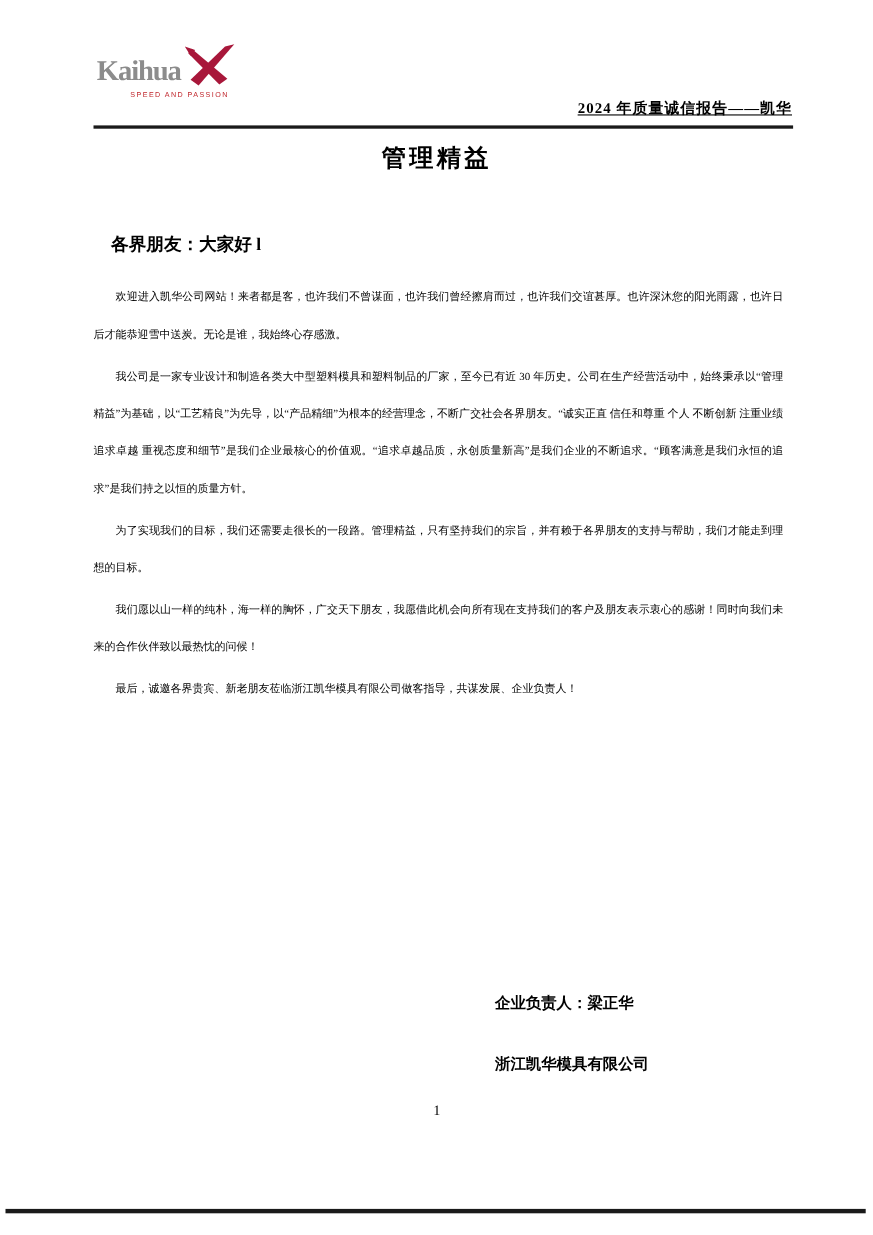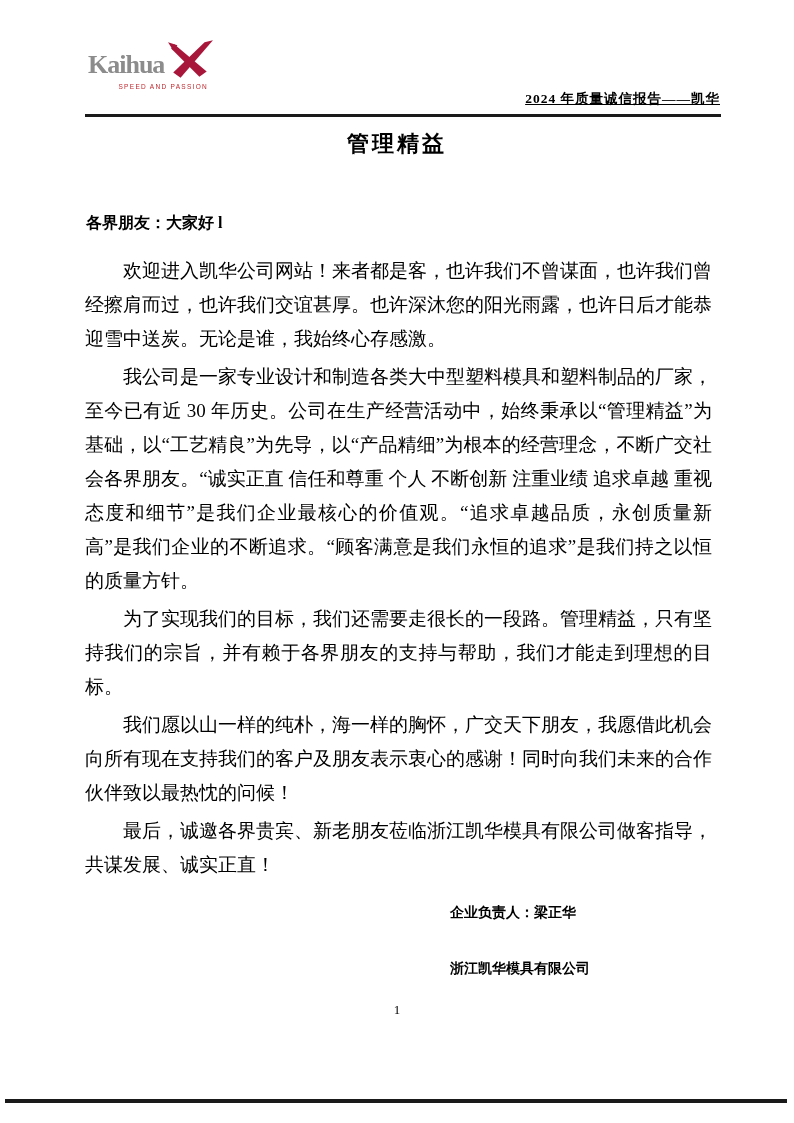--- a/index.html
+++ b/index.html
@@ -83,28 +83,28 @@
   }
 
   
   .body-text {
     position: absolute;
     left: 85px;
     top: 206px;
     width: 627px;
   }
   .salutation {
-    margin: 0 0 14px 1px;
+    margin: 0 0 14px 16px;
     font-size: 16px;
     font-weight: bold;
     line-height: 34px;
   }
   .para {
     margin: 0 0 4px 0;
-    font-size: 19px;
+    font-size: 10px;
     line-height: 34px;
     text-align: justify;
     text-indent: 2em;
     word-break: break-all;
   }
 
   
   .signature {
     position: absolute;
     left: 450px;
@@ -158,21 +158,21 @@
   <div class="header-rule"></div>
 
   <h1 class="doc-title">管理精益</h1>
 
   <main class="body-text">
     <p class="salutation">各界朋友：大家好 l</p>
     <p class="para">欢迎进入凯华公司网站！来者都是客，也许我们不曾谋面，也许我们曾经擦肩而过，也许我们交谊甚厚。也许深沐您的阳光雨露，也许日后才能恭迎雪中送炭。无论是谁，我始终心存感激。</p>
     <p class="para">我公司是一家专业设计和制造各类大中型塑料模具和塑料制品的厂家，至今已有近 30 年历史。公司在生产经营活动中，始终秉承以“管理精益”为基础，以“工艺精良”为先导，以“产品精细”为根本的经营理念，不断广交社会各界朋友。“诚实正直 信任和尊重 个人 不断创新 注重业绩 追求卓越 重视态度和细节”是我们企业最核心的价值观。“追求卓越品质，永创质量新高”是我们企业的不断追求。“顾客满意是我们永恒的追求”是我们持之以恒的质量方针。</p>
     <p class="para">为了实现我们的目标，我们还需要走很长的一段路。管理精益，只有坚持我们的宗旨，并有赖于各界朋友的支持与帮助，我们才能走到理想的目标。</p>
     <p class="para">我们愿以山一样的纯朴，海一样的胸怀，广交天下朋友，我愿借此机会向所有现在支持我们的客户及朋友表示衷心的感谢！同时向我们未来的合作伙伴致以最热忱的问候！</p>
-    <p class="para">最后，诚邀各界贵宾、新老朋友莅临浙江凯华模具有限公司做客指导，共谋发展、诚实正直！</p>
+    <p class="para">最后，诚邀各界贵宾、新老朋友莅临浙江凯华模具有限公司做客指导，共谋发展、企业负责人！</p>
   </main>
 
   <div class="signature">
     <p class="sig-line">企业负责人：梁正华</p>
     <p class="sig-line">浙江凯华模具有限公司</p>
   </div>
 
   <div class="page-number">1</div>
   <div class="footer-rule"></div>
 

